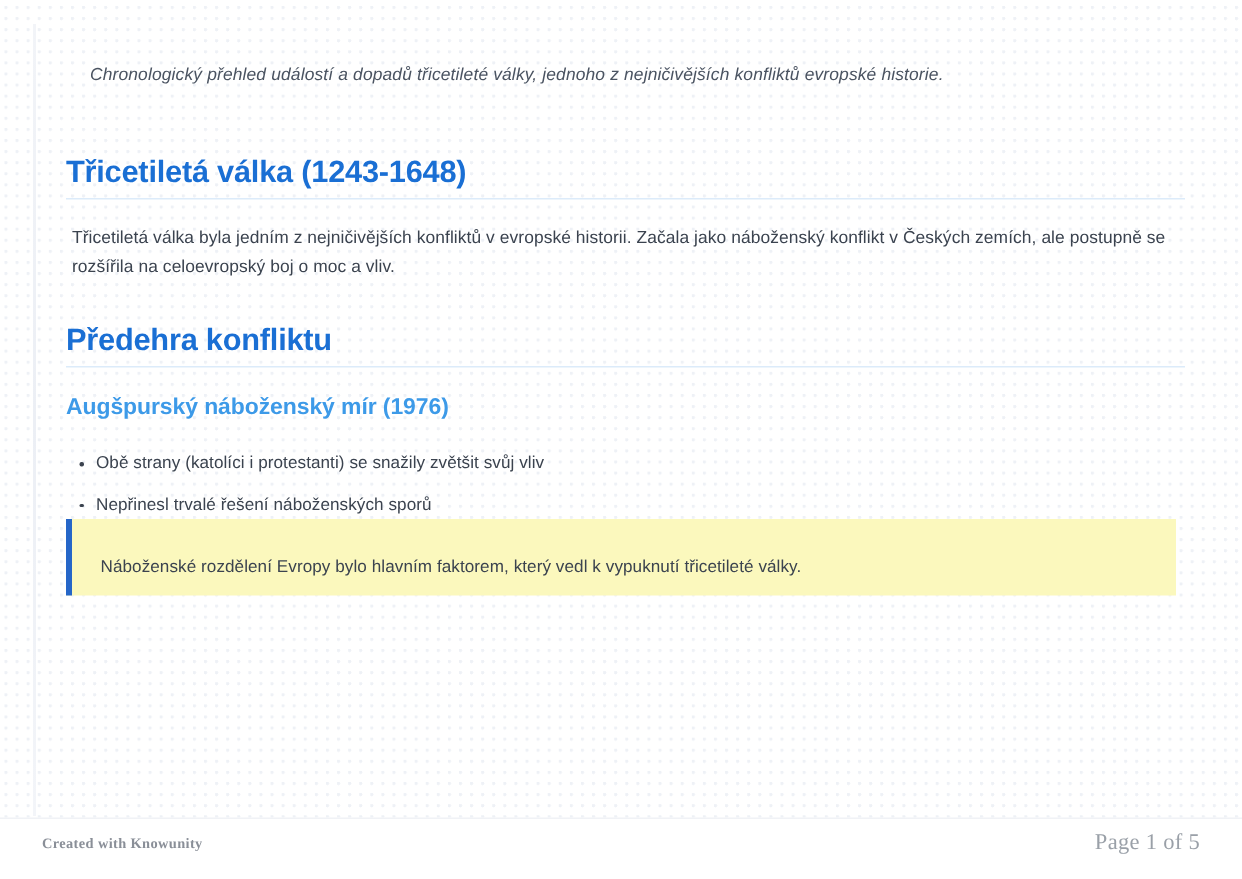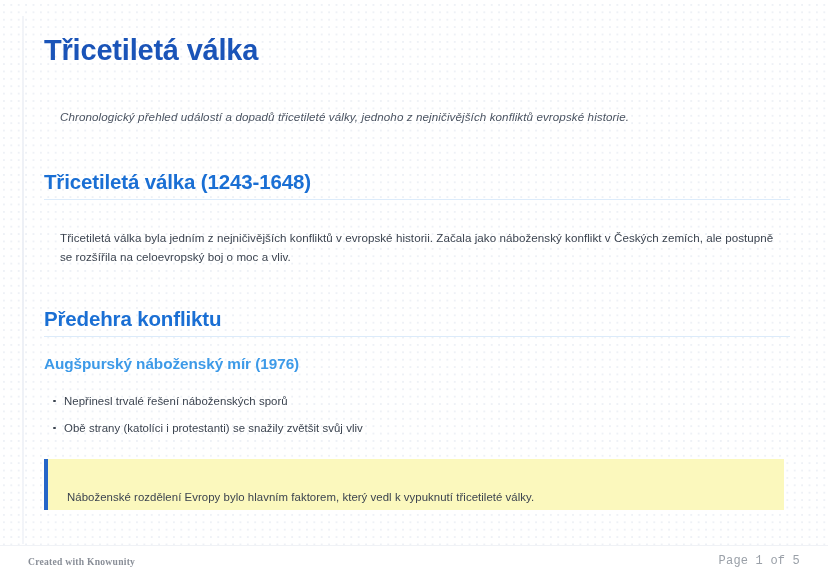--- a/index.html
+++ b/index.html
@@ -88,21 +88,21 @@
     margin: 0;
     padding-top: 17px;
     font-size: 15.3px;
     line-height: 1.25;
     font-weight: bold;
     letter-spacing: -0.05px;
     color: #3d9ae8;
   }
 
   p.body-text {
-    margin: 16px;
+    margin: 4px;
     padding-top: 13px;
     font-size: 11.6px;
     line-height: 1.62;
     color: #3b434f;
     letter-spacing: 0.05px;
   }
 
   
   ul.bullets {
     margin: 0;
@@ -124,29 +124,28 @@
     left: 9px;
     top: 17px;
     width: 2.6px;
     height: 2.6px;
     border-radius: 50%;
     background: #3b434f;
   }
 
   
   .callout {
-    margin-top: 22px;
     margin-right: 6px;
     background: #fbf8bd;
     border-left: 4px solid #2566c8;
     padding: 18px 20px 4px 19px;
     box-sizing: border-box;
     min-height: 51px;
     display: flex;
-    align-items: flex-end;
+    align-items: center;
   }
   .callout-text {
     font-size: 11.4px;
     line-height: 1.5;
     color: #3b434f;
     letter-spacing: 0.05px;
   }
 
   
   .footer {
@@ -168,50 +167,49 @@
     align-items: center;
   }
   .footer-brand {
     font-family: "Liberation Serif", serif;
     font-size: 9.6px;
     font-weight: bold;
     color: #8a8f98;
     letter-spacing: 0.25px;
   }
   .footer-page {
-    font-family: Liberation Mono, monospace;
-    font-size: 12px;
+    font-family: Liberation Serif, serif;
+    font-size: 15px;
     color: #9aa0a8;
     letter-spacing: 0.2px;
   }
 </style>
 </head>
 <body>
 
 <div class="page">
 
   <div class="margin-rule"></div>
 
   <div class="content">
 
-    <h1 class="doc-title">Třicetiletá válka</h1>
 
     <p class="doc-subtitle">Chronologický přehled událostí a dopadů třicetileté války, jednoho z nejničivějších konfliktů evropské historie.</p>
 
     <h2 class="sec-h2">Třicetiletá válka (1243-1648)</h2>
 
     <p class="body-text">Třicetiletá válka byla jedním z nejničivějších konfliktů v evropské historii. Začala jako náboženský konflikt v Českých zemích, ale postupně se rozšířila na celoevropský boj o moc a vliv.</p>
 
     <h2 class="sec-h2 tight">Předehra konfliktu</h2>
 
     <h3 class="sec-h3">Augšpurský náboženský mír (1976)</h3>
 
     <ul class="bullets">
+      <li>Obě strany (katolíci i protestanti) se snažily zvětšit svůj vliv</li>
       <li>Nepřinesl trvalé řešení náboženských sporů</li>
-      <li>Obě strany (katolíci i protestanti) se snažily zvětšit svůj vliv</li>
     </ul>
 
     <div class="callout">
       <span class="callout-text">Náboženské rozdělení Evropy bylo hlavním faktorem, který vedl k vypuknutí třicetileté války.</span>
     </div>
 
   </div>
 
   <div class="footer">
     <div class="footer-inner">

